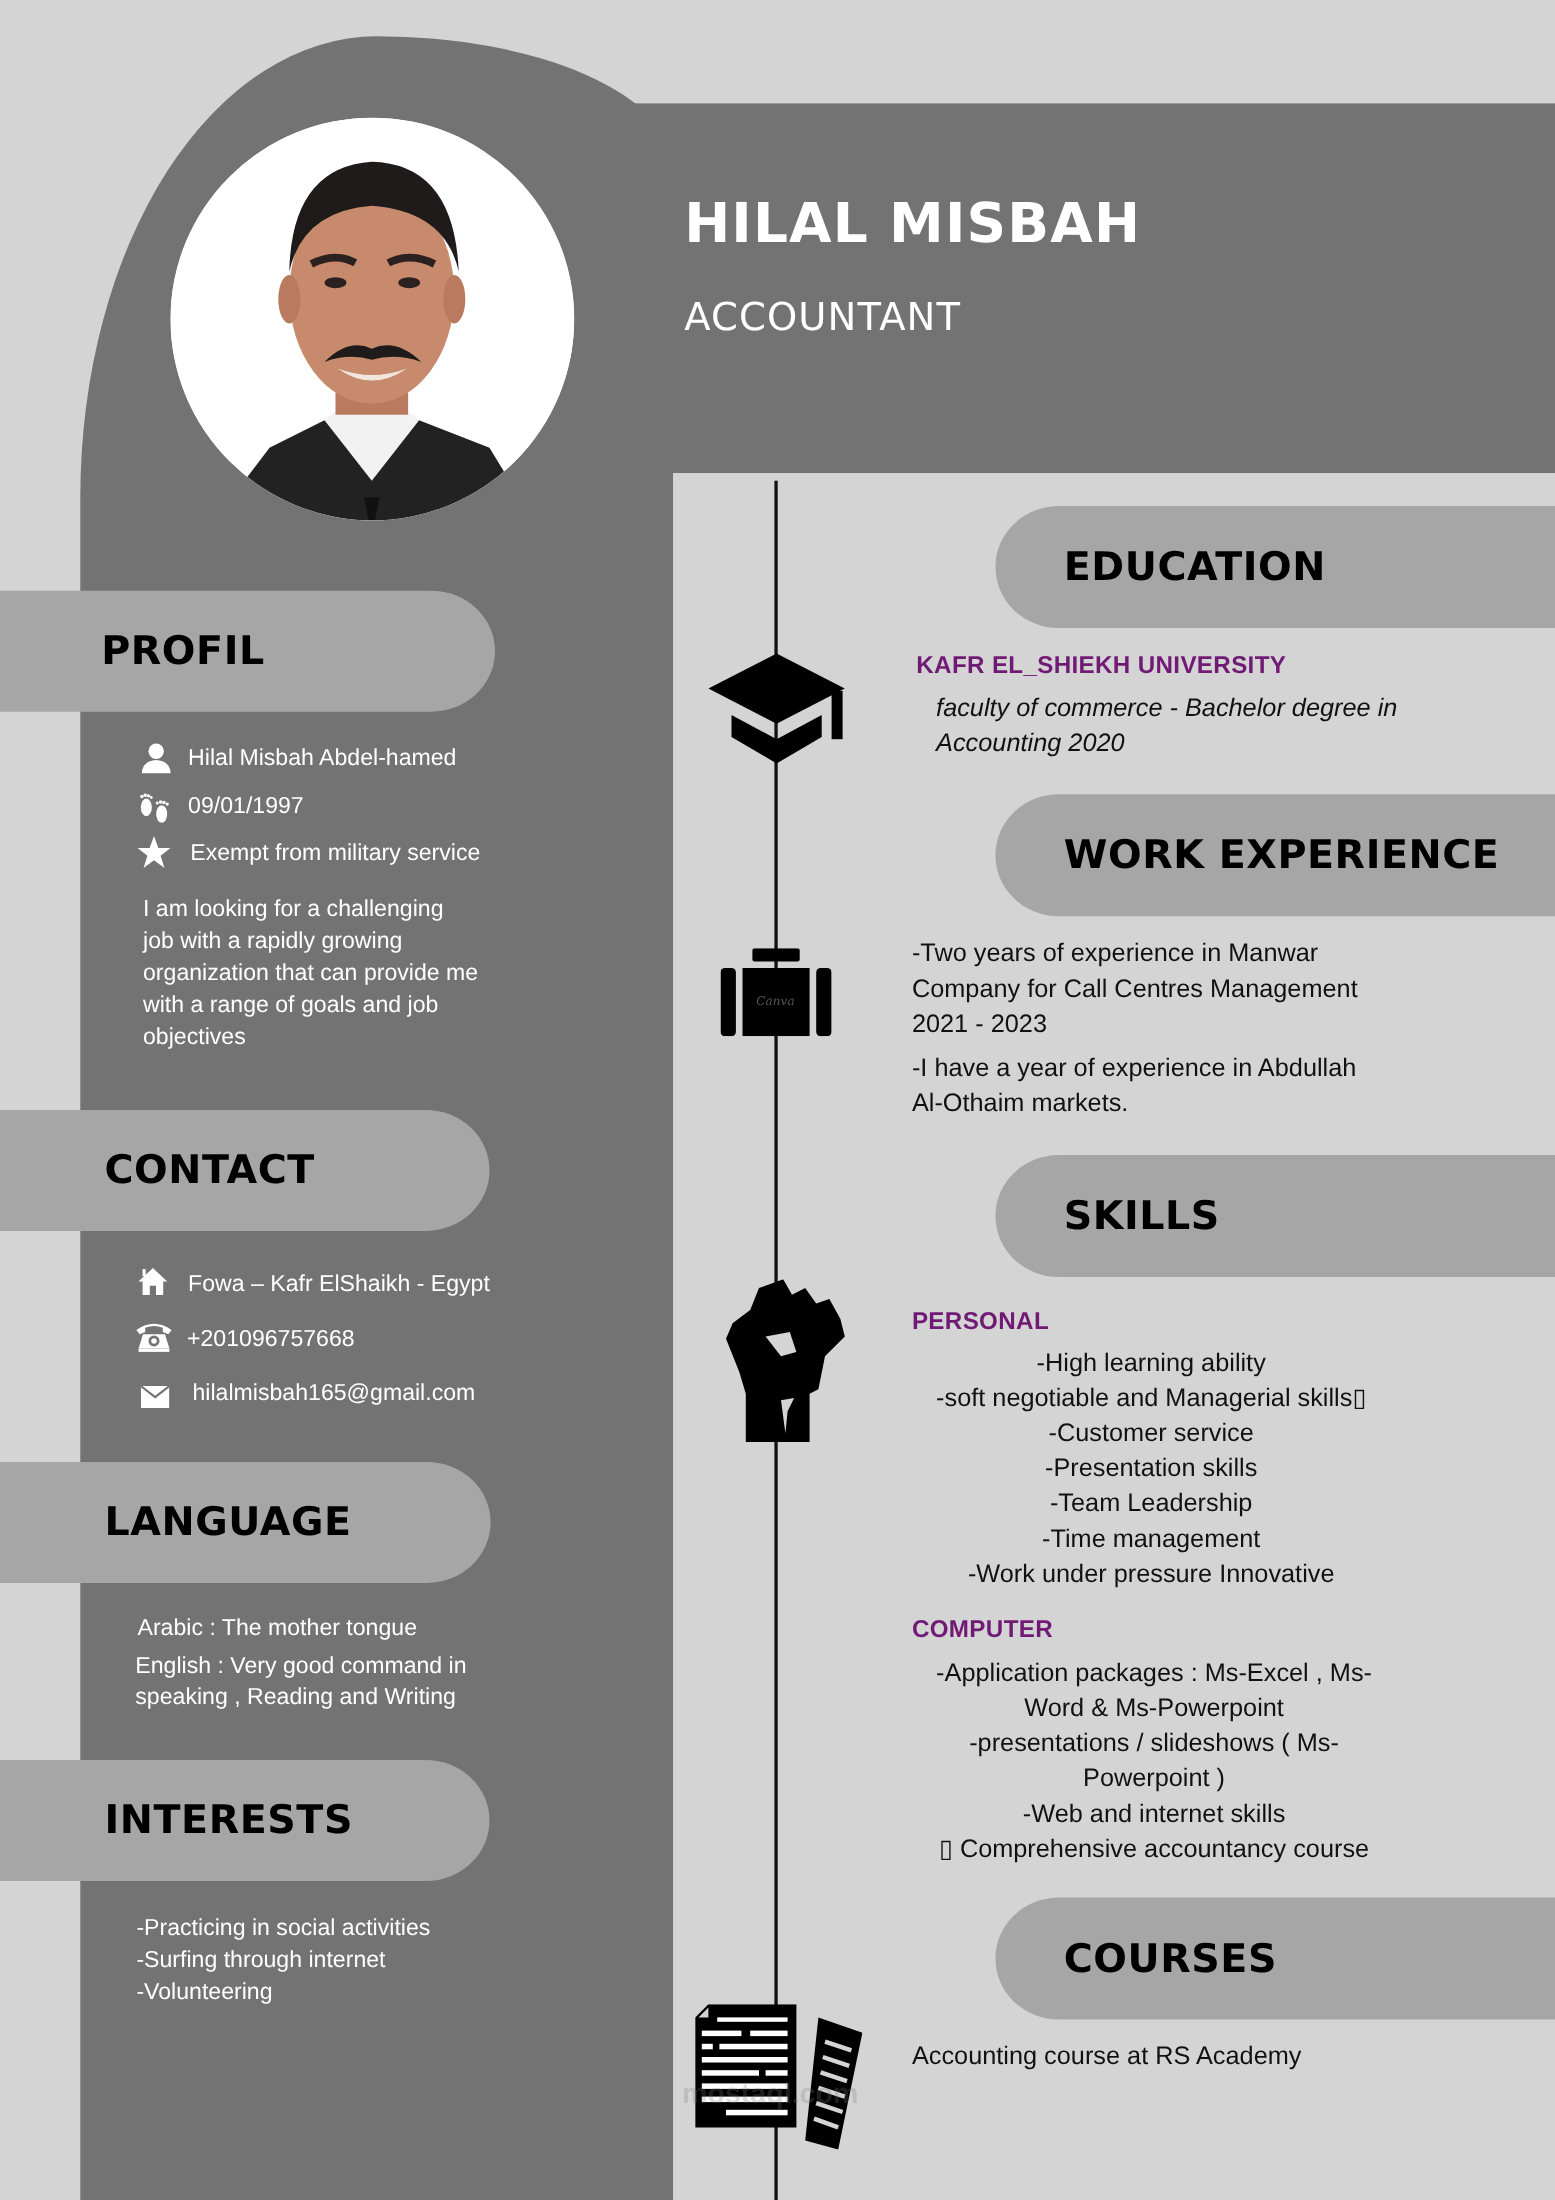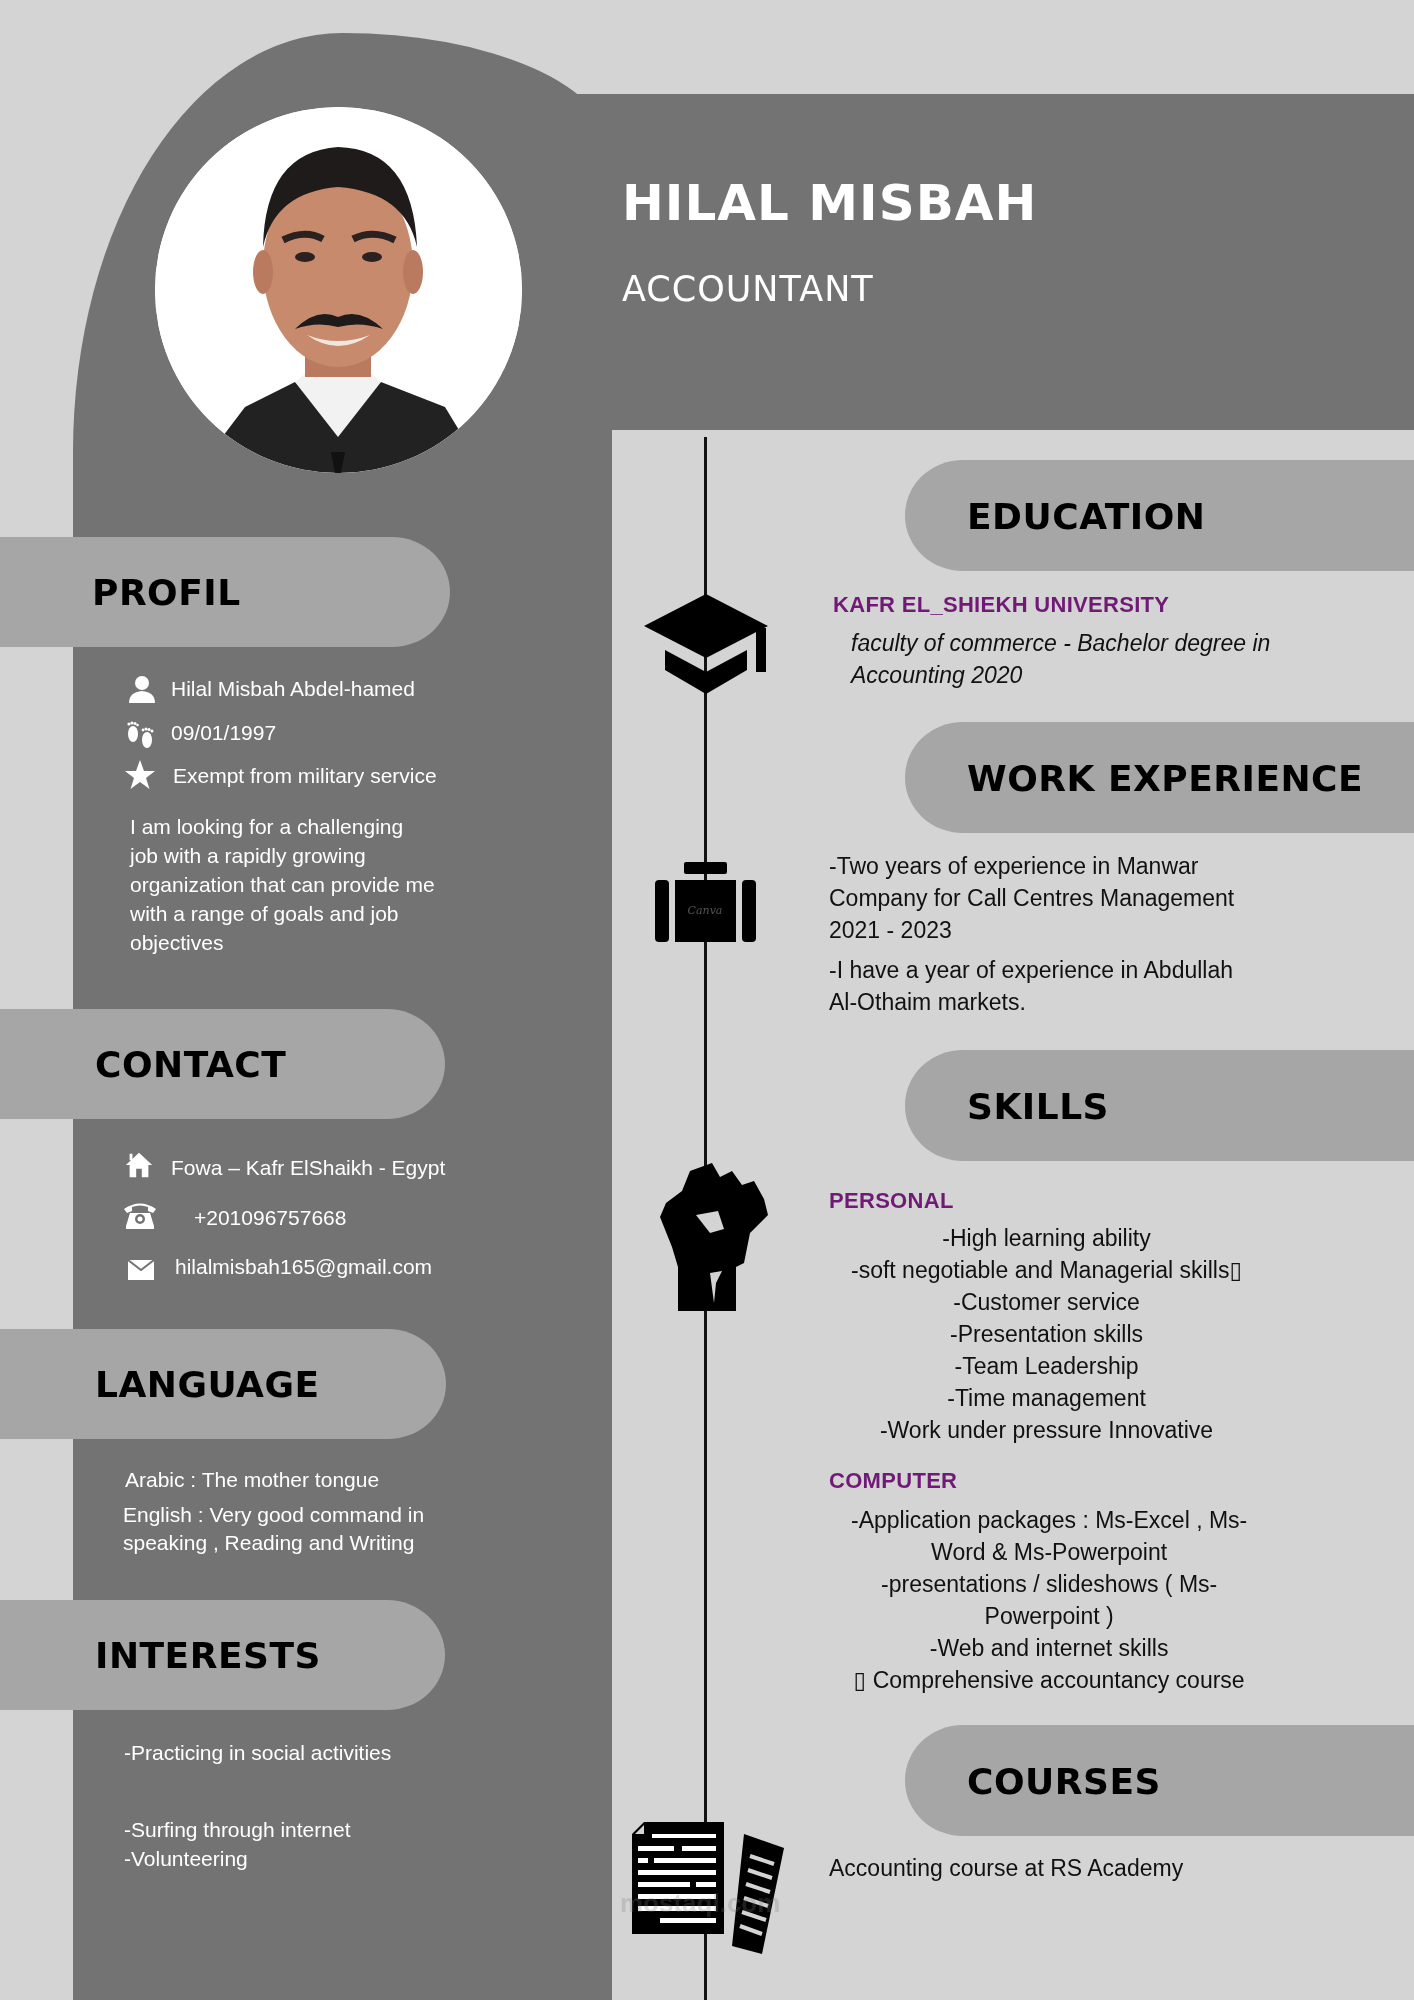--- a/index.html
+++ b/index.html
@@ -205,21 +205,21 @@
 
 <div class="icon-w" style="left:122px; top:1200px; width:36px; height:30px;">
   <svg viewBox="0 0 36 30">
     <path d="M2 9 Q18 -2 34 9 L31 13 L26 11 L26 7 Q18 4 10 7 L10 11 L5 13 Z" fill="#fff"></path>
     <path d="M8 13 L28 13 L32 26 L4 26 Z" fill="#fff"></path>
     <circle cx="18" cy="19" r="5" fill="#737373"></circle>
       <circle cx="18" cy="19" r="2.5" fill="#fff"></circle>
     <rect x="4" y="26" width="28" height="3" fill="#fff"></rect>
   </svg>
 </div>
-<span class="lt" style="left:170px; top:1205px;margin-left:24px;">+201096757668</span>
+<span class="lt" style="left:170px; top:1205px;">+201096757668</span>
 
 <div class="icon-w" style="left:128px; top:1258px; width:26px; height:22px;">
   <svg viewBox="0 0 26 22">
       <rect x="0" y="2" width="26" height="20" fill="#fff"></rect>
       <path d="M0 2 L13 12 L26 2" stroke="#737373" stroke-width="2" fill="none"></path>
     </svg>
 </div>
 <span class="lt" style="left:175px; top:1254px;">hilalmisbah165@gmail.com</span>
 
 <div class="pill-left" style="top:1329px; width:446px;">
@@ -227,21 +227,21 @@
 </div>
 <span class="lt" style="left:125px; top:1467px;">Arabic :  The mother tongue</span>
 <span class="lt" style="left:123px; top:1502px;">English : Very good command in</span>
 <span class="lt" style="left:123px; top:1530px;">speaking , Reading and Writing</span>
 
 <div class="pill-left" style="top:1600px; width:445px;">
   <span class="pill-label" style="left:95px;">INTERESTS</span>
 </div>
 <div class="abs" style="left:124px; top:1738px;">
   <div class="lt" style="position:static; line-height:29px;">-Practicing in social activities</div>
-  <div class="lt" style="position:static; line-height:29px;margin-top:48px;">-Surfing through internet</div>
+  <div class="lt" style="position:static; line-height:29px;">-Surfing through internet</div>
   <div class="lt" style="position:static; line-height:29px;">-Volunteering</div>
 </div>
 
 <div id="timeline" class="abs"></div>
 
 <div class="pill-right" style="top:460px;">
   <span class="pill-label">EDUCATION</span>
 </div>
 <div class="tl-icon" style="left:642px; top:592px; width:128px; height:106px;">
   <svg viewBox="0 0 128 106">

